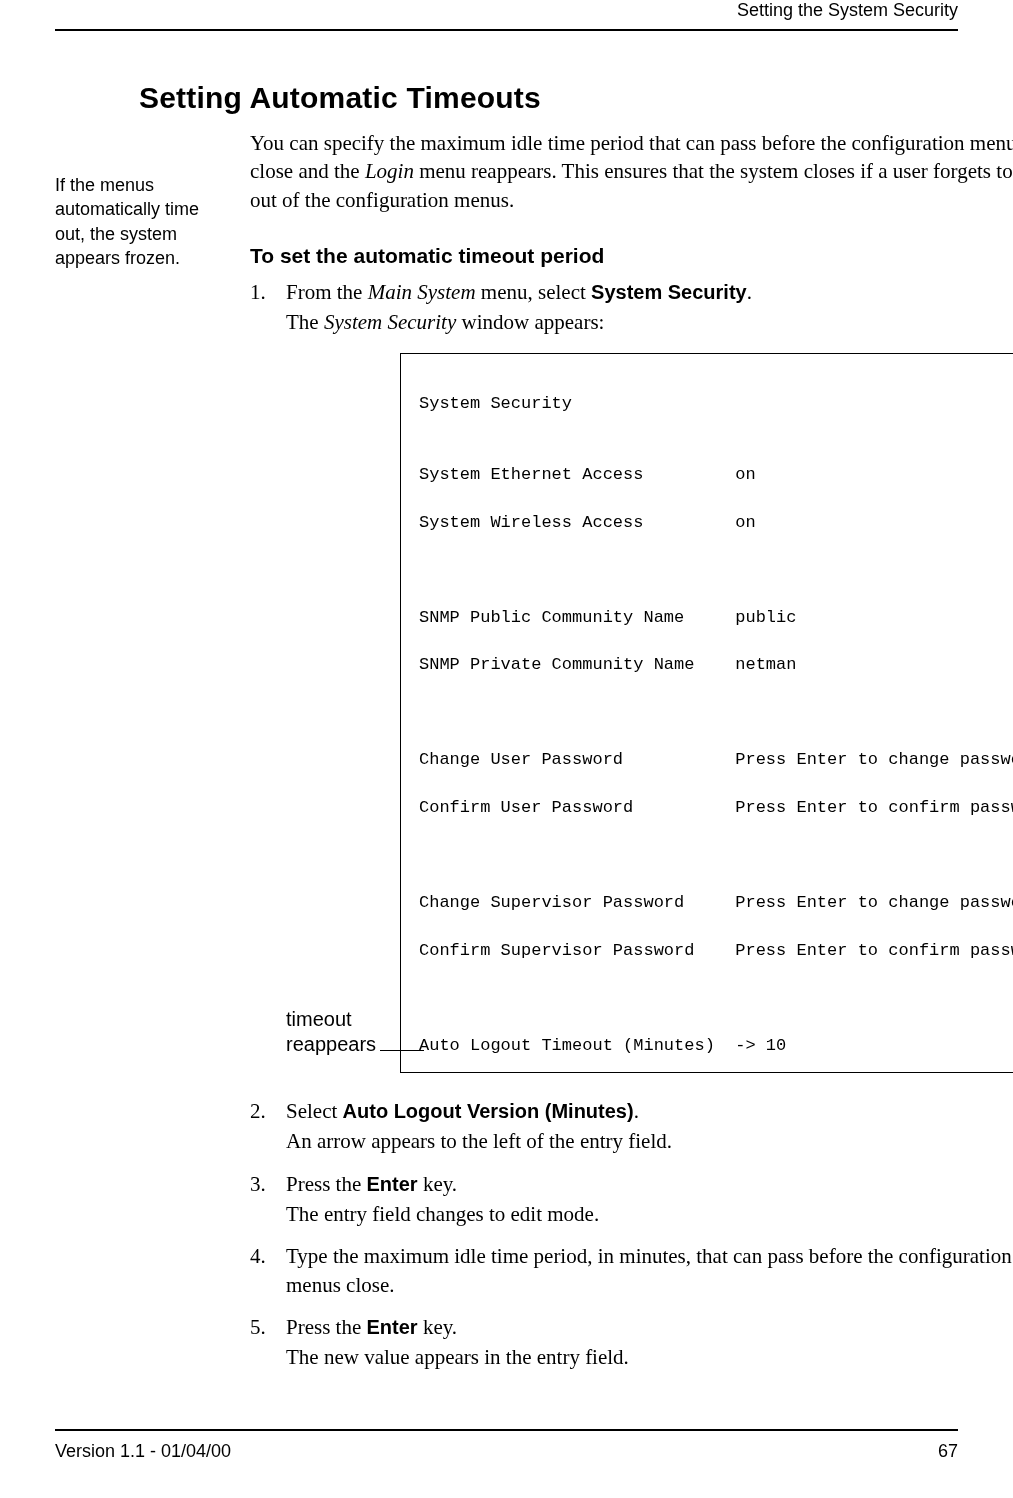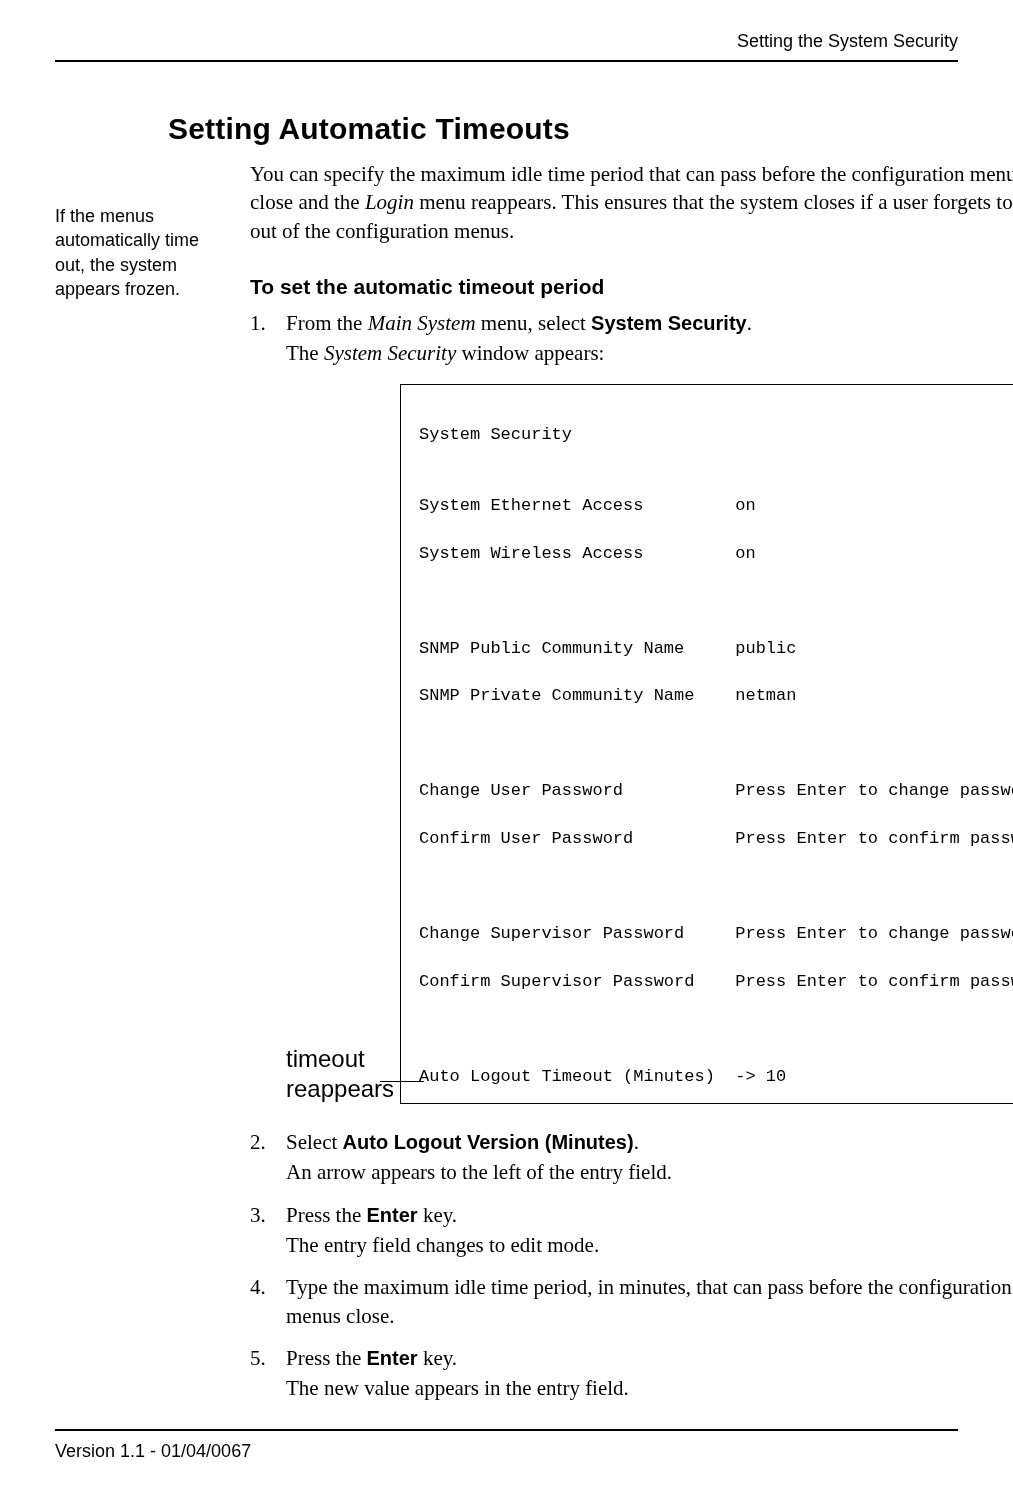--- a/index.html
+++ b/index.html
@@ -1,20 +1,20 @@
 <!DOCTYPE html>
 <html><head>
 <meta charset="utf-8">
 <style>
   * { box-sizing: border-box; margin: 0; padding: 0; }
   html, body { width: 1013px; height: 1498px; background: #fff; font-family: "Times New Roman", Times, serif; color: #000; }
   .page { position: relative; width: 1013px; height: 1498px; padding: 0 55px; }
-  .running-head { text-align: right; font-family: Helvetica, Arial, sans-serif; font-size: 18px; padding-top: 31px; }
+  .running-head { text-align: right; font-family: Helvetica, Arial, sans-serif; font-size: 18px; padding-top: 0; }
   .top-rule { border: 0; border-top: 2px solid #000; margin-top: 8px; }
-  .h1 { font-family: Helvetica, Arial, sans-serif; font-weight: bold; font-size: 30px; margin-left: 113px; margin-top: 50px; letter-spacing: 0.2px; }
+  .h1 { font-family: Helvetica, Arial, sans-serif; font-weight: bold; font-size: 30px; margin-left: 84px; margin-top: 50px; letter-spacing: 0.2px; }
   .cols { display: flex; margin-top: 14px; }
   .sidebar { width: 195px; flex: 0 0 195px; font-family: Helvetica, Arial, sans-serif; font-size: 18px; line-height: 1.35; padding-right: 16px; margin-top: 44px; }
   .sidebar .para2 { margin-top: 8px; }
   .main { flex: 1; }
   .intro { font-size: 21px; line-height: 1.35; }
   .intro .login-i { font-style: italic; }
   .h2 { font-family: Helvetica, Arial, sans-serif; font-weight: bold; font-size: 21px; margin-top: 30px; }
   ol.steps { list-style: none; margin-top: 10px; font-size: 21px; line-height: 1.35; }
   ol.steps > li { display: flex; margin-top: 14px; }
   ol.steps > li:first-child { margin-top: 6px; }
@@ -22,26 +22,26 @@
   ol.steps .body { flex: 1; }
   .body .sub { margin-top: 2px; }
   .ital { font-style: italic; }
   .bold { font-weight: bold; font-family: Helvetica, Arial, sans-serif; font-size: 20px; }
 
   .figure-wrap { position: relative; margin: 16px 0 10px 0; }
   .term-box { border: 1px solid #000; font-family: "Courier New", Courier, monospace; font-size: 17px; line-height: 1.4; padding: 14px 18px 14px 18px; margin-left: 114px; width: calc(100% - 114px); white-space: pre; }
   .term-title { text-align: center; }
   .term-row { display: block; }
 
-  .callout { position: absolute; left: 0; bottom: 0; font-family: Helvetica, Arial, sans-serif; font-size: 24px; line-height: 1.25; width: 100px; text-align: left; }
+  .callout { position: absolute; left: 0; bottom: 16px; font-family: Helvetica, Arial, sans-serif; font-size: 20px; line-height: 1.25; width: 100px; text-align: left; }
   .callout-line { position: absolute; left: 94px; bottom: 22px; width: 44px; height: 1px; background: #000; }
 
   .footer { position: absolute; left: 0; right: 0; bottom: 36px; padding: 0 55px; }
   .bottom-rule { border: 0; border-top: 2px solid #000; }
-  .foot-row { display: flex; font-family: Helvetica, Arial, sans-serif; font-size: 18px; margin-top: 10px; }
+  .foot-row { display: flex; justify-content: space-between; font-family: Helvetica, Arial, sans-serif; font-size: 18px; margin-top: 10px; }
 </style>
 </head>
 <body>
 
 <div class="page">
   <div class="running-head">Setting the System Security</div>
   <hr class="top-rule">
 
   <h1 class="h1">Setting Automatic Timeouts</h1>
 

